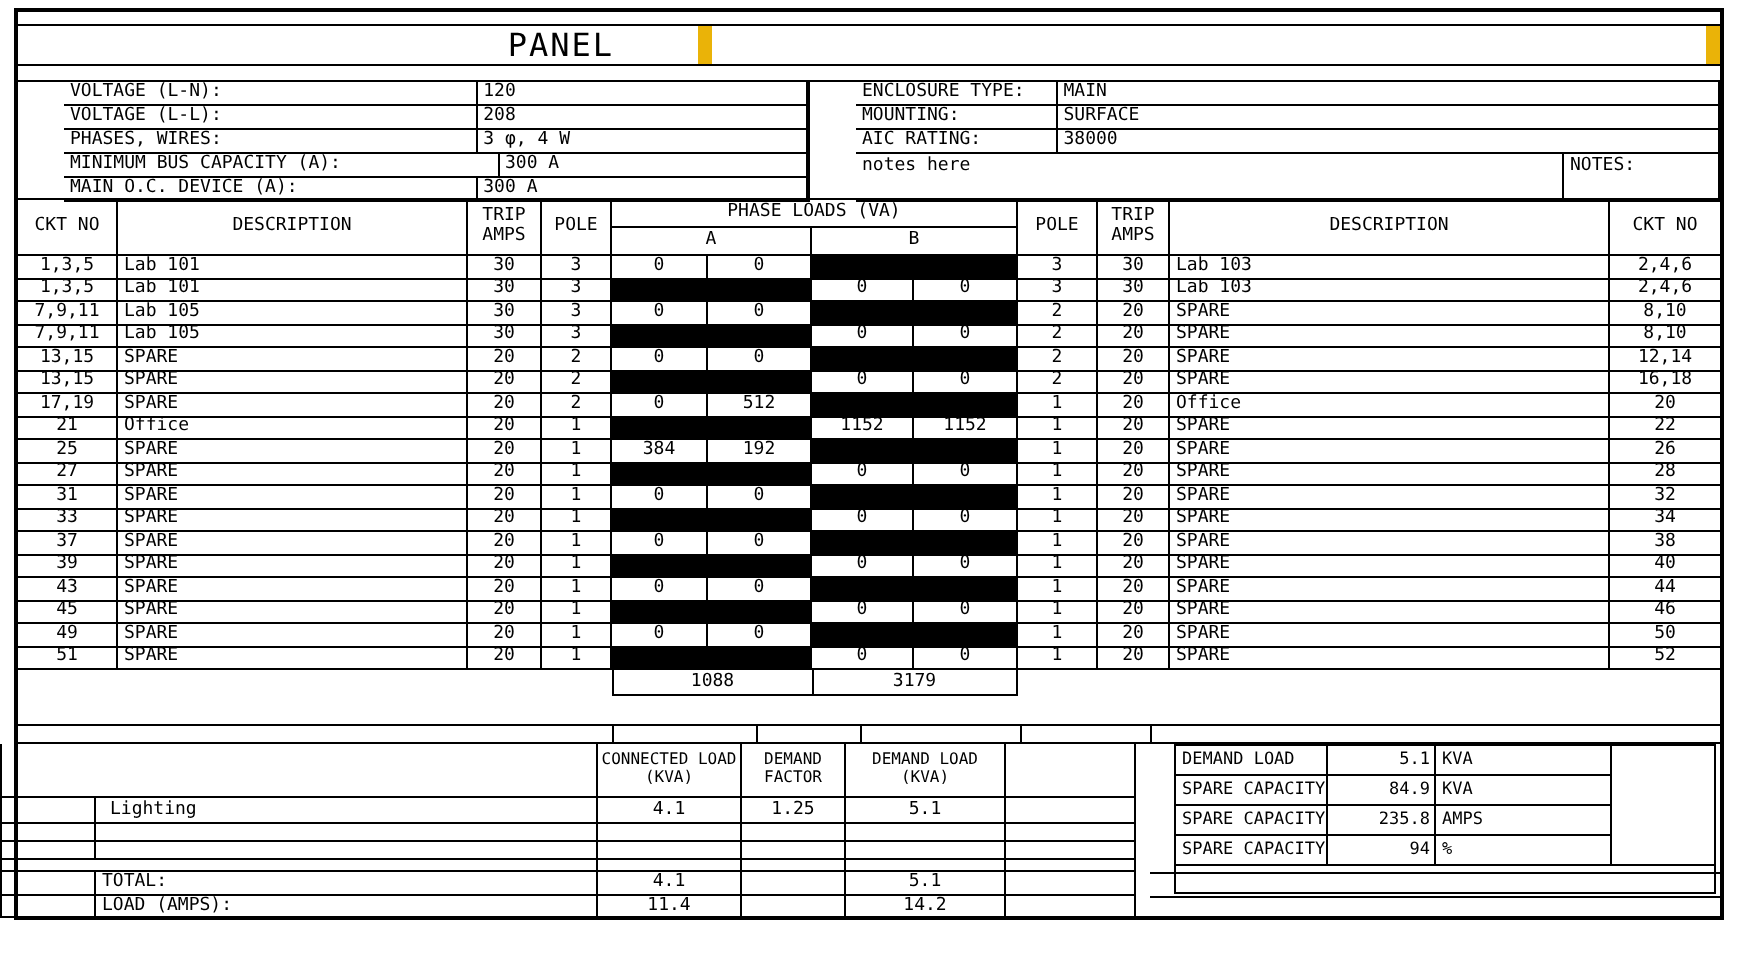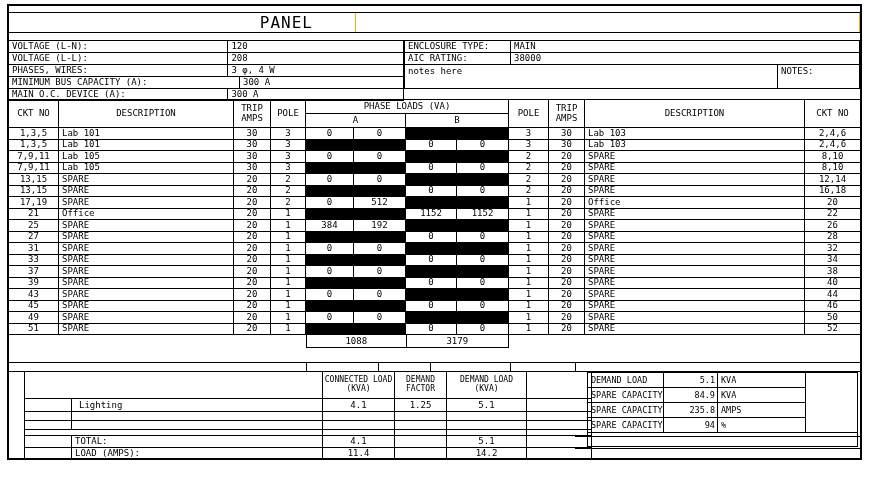--- a/index.html
+++ b/index.html
@@ -21,27 +21,27 @@
   .lft { justify-content:flex-start; padding-left:3px; }
   .rgt { justify-content:flex-end; padding-right:2px; }
   .blk { background:#000; color:#000; }
   .wrap { white-space:normal; text-align:center; line-height:1.1; }
 
   
   #outer { left:7px; top:4px; width:855px; height:456px; border:2px solid #000; }
 
   
   #title-row { left:8px; top:12px; width:853px; height:21px; border:1px solid #000; display:flex; }
-  #title-row .tcell { font-size:16px; letter-spacing:1px; display:flex; align-items:center; border-right:1px solid #eab308; height:100%; }
+  #title-row .tcell { font-size:16px; letter-spacing:1px; display:flex; align-items:center; border-right:7px solid #eab308; height:100%; }
   #title-label { width:347px; justify-content:flex-end; padding-right:42px; }
   #title-name  { width:192px; justify-content:center; }
   #title-blank { flex:1; border-right:none; }
 
   
-  .info-row { display:flex; height:12px; }
+  .info-row { display:flex; height:12px;margin-left:23px; }
   #info-left  { left:8px;   top:40px; width:396px; border-left:1px solid #000; border-top:1px solid #000; }
   #info-right { left:404px; top:40px; width:456px; border-left:1px solid #000; border-top:1px solid #000; }
 
   
   #sched-hdr {
     left:8px; top:99px; width:853px;
     display:grid;
     grid-template-columns:50px 175px 37px 35px 48px 52px 51px 52px 40px 36px 220px 56px;
     grid-template-rows:14px 14px;
     border-left:1px solid #000; border-top:1px solid #000;
@@ -57,21 +57,21 @@
   
   #phase-totals { left:306px; top:335px; width:203px; border-left:1px solid #000; border-right:1px solid #000; border-bottom:1px solid #000; }
   #phase-totals .pt-hdr { height:12px; }
   #phase-totals .pt-vals { display:flex; height:12px; }
 
   
   #strip { left:8px; top:362px; width:853px; height:10px; border:1px solid #000; display:flex; }
   #strip .scell { height:100%; border-right:1px solid #000; }
 
   
-  #bl-table { left:24px; top:372px; width:658px; border-left:1px solid #000; }
+  #bl-table { left:0; top:372px; width:658px; border-left:1px solid #000; }
   .bl-row { display:flex; }
 
   
   #bl-ext { left:575px; top:436px; width:286px; height:23px; border-top:1px solid #000; }
   #bl-ext .inner { height:12px; border-bottom:1px solid #000; }
 
   
   #cap-table {
     left:587px; top:372px;
     display:grid; grid-template-columns:76px 54px 88px; grid-auto-rows:15px;
@@ -113,20 +113,24 @@
     <div class="info-row">
       <div class="cell lft" style="width:220px">MAIN O.C. DEVICE (A):</div>
       <div class="cell lft" style="width:176px">300 A</div>
     </div>
   </div>
 
   <div id="info-right" class="abs">
     <div class="info-row">
       <div class="cell lft" style="width:106px">ENCLOSURE TYPE:</div>
       <div class="cell lft" style="width:349px">MAIN</div>
+    </div>
+    <div class="info-row">
+      <div class="cell lft" style="width:106px">MOUNTING:</div>
+      <div class="cell lft" style="width:349px">SURFACE</div>
     </div>
     <div class="info-row">
       <div class="cell lft" style="width:106px">AIC RATING:</div>
       <div class="cell lft" style="width:349px">38000</div>
     </div>
     <div class="info-row" style="height:24px">
       <div class="cell lft" style="width:373px;align-items:flex-start;padding-top:2px">notes here</div>
       <div class="cell lft" style="width:82px;align-items:flex-start;padding-top:2px">NOTES:</div>
     </div>
   </div>

